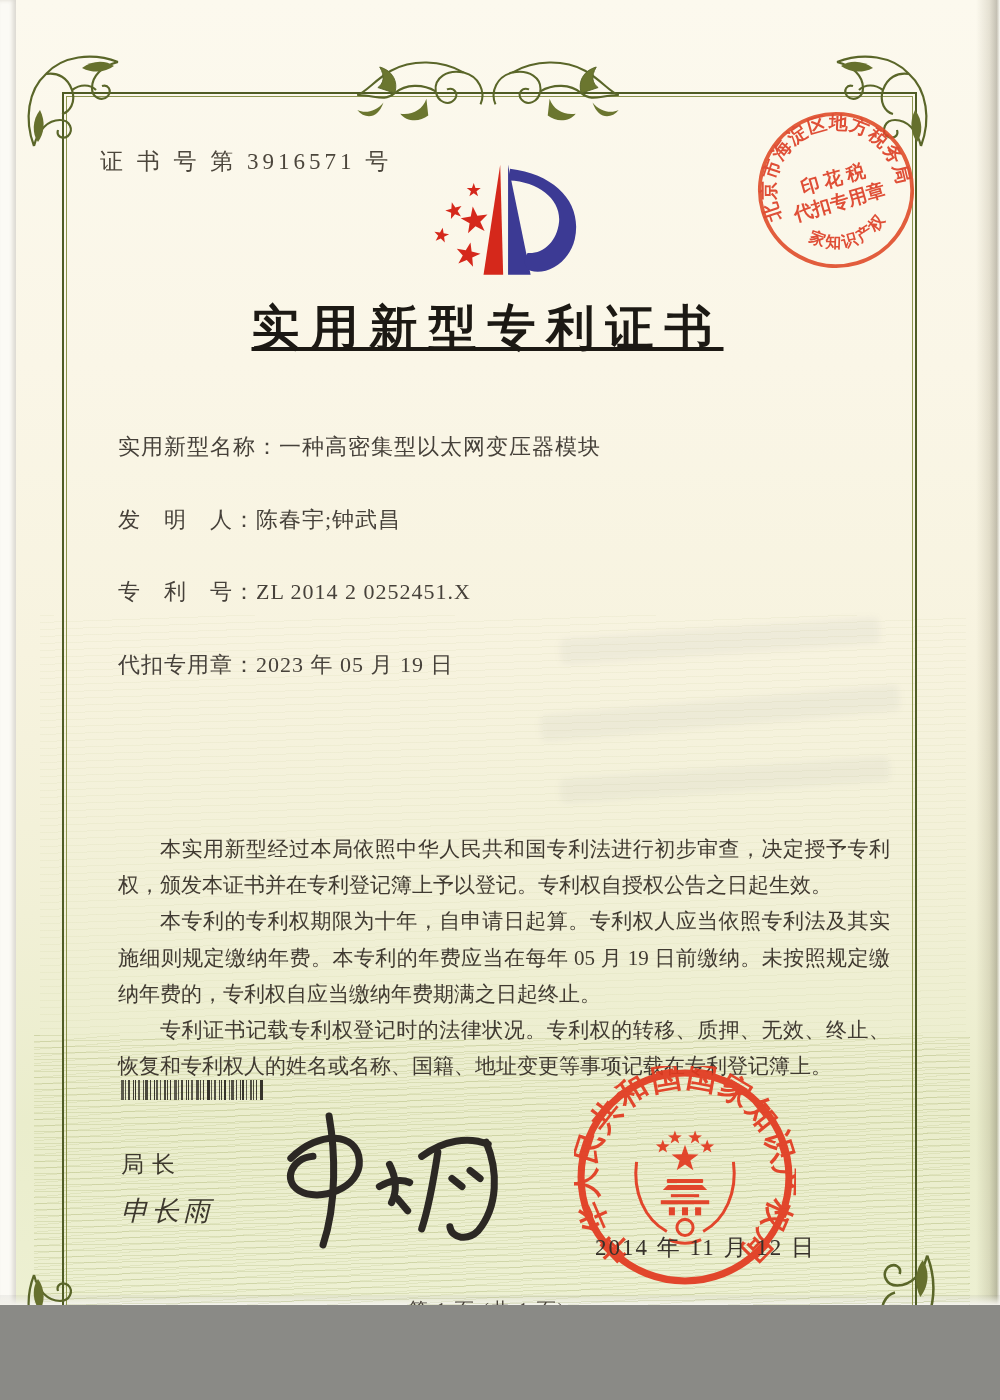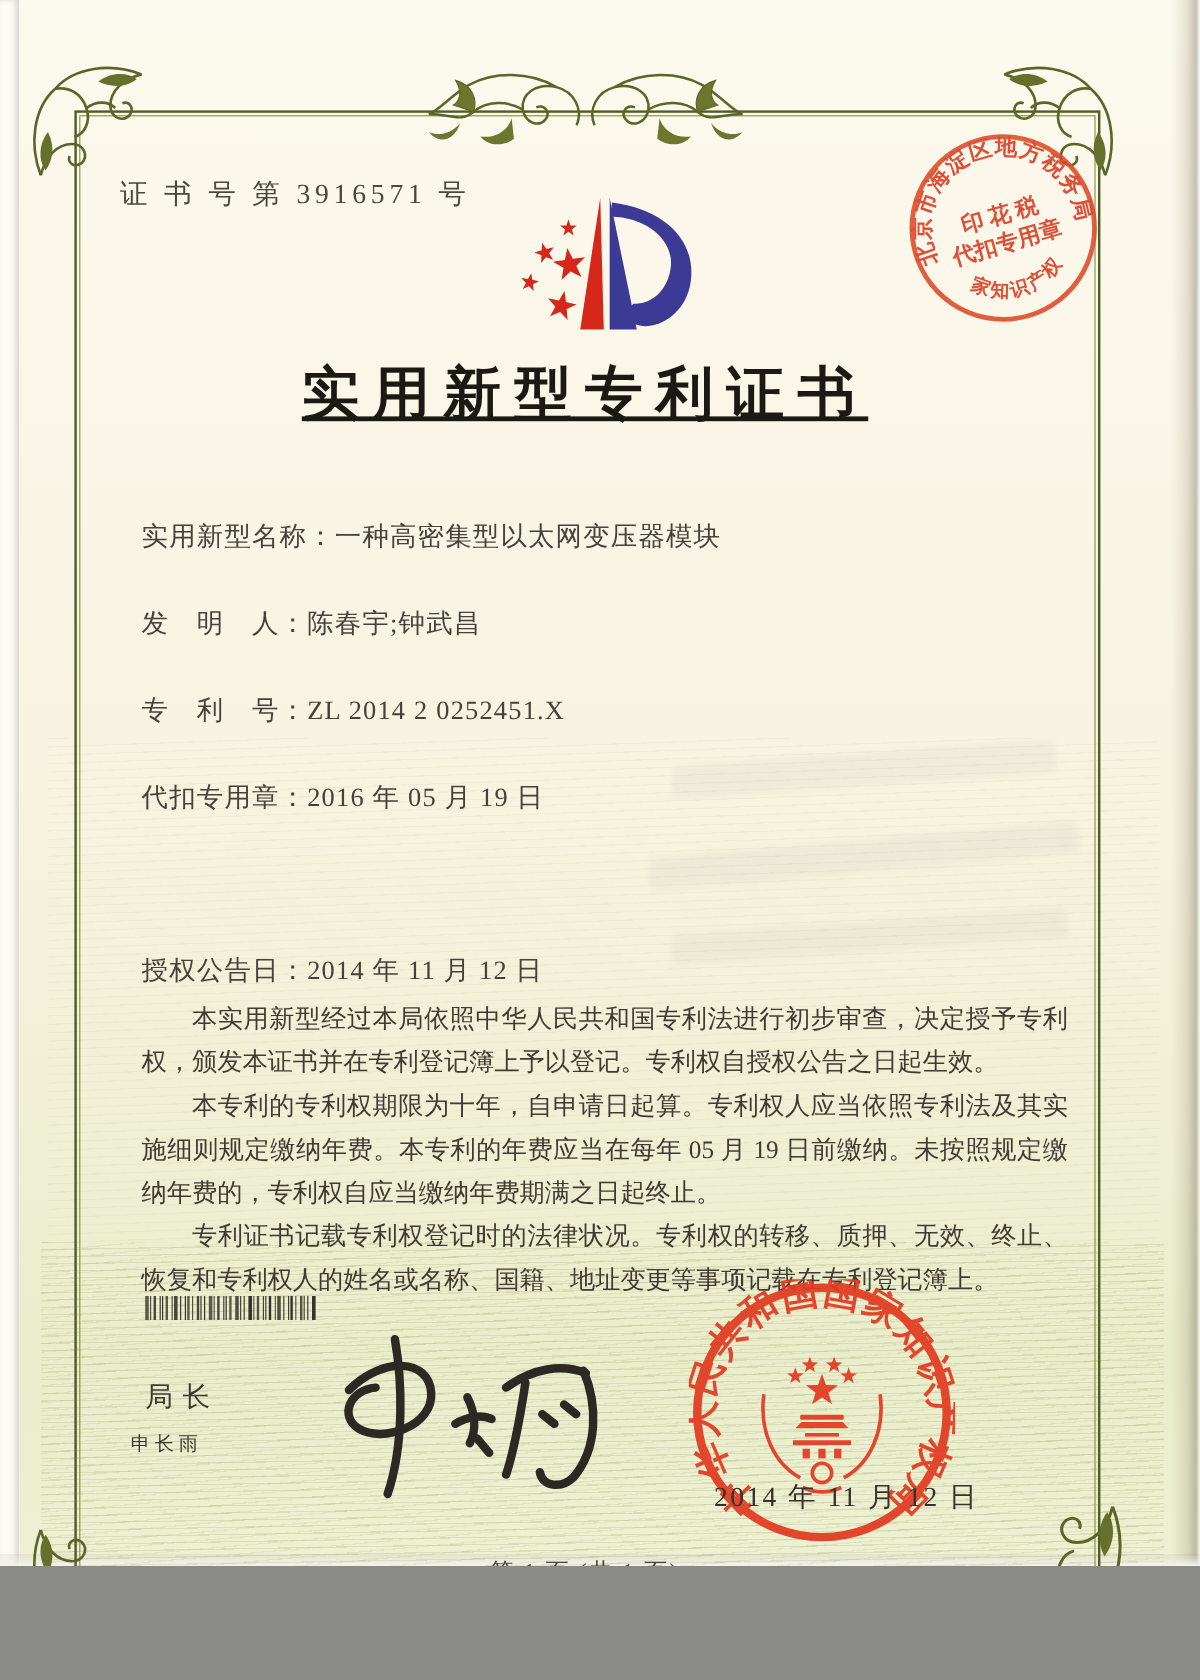--- a/index.html
+++ b/index.html
@@ -31,21 +31,21 @@
   .certno{left:100px;top:146px;font-size:23px;letter-spacing:4px;color:#4c463c;}
   .title{left:62px;top:296px;width:851px;text-align:center;font-size:48px;font-weight:bold;
     letter-spacing:11px;color:#1c1914;text-decoration:underline;}
   .field{left:118px;font-size:22px;color:#46413a;letter-spacing:1px;white-space:nowrap;}
   .paras{left:118px;top:831px;width:772px;font-size:21px;line-height:36.2px;color:#403a31;
     text-align:justify;}
   .paras p{margin:0;text-indent:2em;}
   #barcode{left:121px;top:1080px;width:260px;height:20px;font-size:0;}
   #barcode i{display:inline-block;height:100%;background:#26231d;}
   .juzhang{left:121px;top:1149px;font-size:23px;letter-spacing:8px;color:#3d382d;text-align:center;}
-  .juname{left:109px;top:1193px;font-size:16px;letter-spacing:4px;color:#3d382d;}
+  .juname{left:121px;top:1193px;font-size:27px;letter-spacing:4px;color:#3d382d;font-style:italic;}
   .sealdate{left:595px;top:1232px;font-size:23px;letter-spacing:2px;color:#36312a;z-index:5;}
   .footer{left:62px;top:1297px;width:851px;text-align:center;font-size:19px;letter-spacing:2px;color:#49433a;}
   .stamp{transform:rotate(-16deg);opacity:.92;}
   .seal{opacity:.93;}
 </style>
 </head>
 <body>
 
 <div class="page">
 
@@ -136,22 +136,21 @@
     </text>
     <text x="85" y="80" font-size="19" fill="#dd4027" font-weight="bold" text-anchor="middle">印 花 税</text>
     <text x="85" y="104" font-size="19" fill="#dd4027" font-weight="bold" text-anchor="middle">代扣专用章</text>
   </svg>
 
   <div class="abs title">实用新型专利证书</div>
 
   <div class="abs field" style="top:432px"><span>实用新型名称：</span><span>一种高密集型以太网变压器模块</span></div>
   <div class="abs field" style="top:505px"><span>发　明　人：</span><span>陈春宇;钟武昌</span></div>
   <div class="abs field" style="top:577px"><span>专　利　号：</span><span>ZL 2014 2 0252451.X</span></div>
-  <div class="abs field" style="top:650px"><span>代扣专用章：</span><span>2016 年 05 月 19 日</span></div>
-  <div class="abs field" style="top:794px"><span>授权公告日：</span><span>2014 年 11 月 12 日</span></div>
+  <div class="abs field" style="top:650px"><span>代扣专用章：</span><span>2023 年 05 月 19 日</span></div>
 
   <div class="abs paras">
     <p>本实用新型经过本局依照中华人民共和国专利法进行初步审查，决定授予专利权，颁发本证书并在专利登记簿上予以登记。专利权自授权公告之日起生效。</p>
     <p>本专利的专利权期限为十年，自申请日起算。专利权人应当依照专利法及其实施细则规定缴纳年费。本专利的年费应当在每年 05 月 19 日前缴纳。未按照规定缴纳年费的，专利权自应当缴纳年费期满之日起终止。</p>
     <p>专利证书记载专利权登记时的法律状况。专利权的转移、质押、无效、终止、恢复和专利权人的姓名或名称、国籍、地址变更等事项记载在专利登记簿上。</p>
   </div>
 
   <div class="abs" id="barcode"><i style="width:3px;margin-right:1px;opacity:0.72"></i><i style="width:1px;margin-right:2px;opacity:0.77"></i><i style="width:2px;margin-right:3px;opacity:0.82"></i><i style="width:1px;margin-right:1px;opacity:0.87"></i><i style="width:1px;margin-right:2px;opacity:0.9199999999999999"></i><i style="width:2px;margin-right:3px;opacity:0.72"></i><i style="width:1px;margin-right:1px;opacity:0.77"></i><i style="width:3px;margin-right:2px;opacity:0.82"></i><i style="width:1px;margin-right:3px;opacity:0.87"></i><i style="width:1px;margin-right:1px;opacity:0.9199999999999999"></i><i style="width:2px;margin-right:2px;opacity:0.72"></i><i style="width:1px;margin-right:3px;opacity:0.77"></i><i style="width:2px;margin-right:1px;opacity:0.82"></i><i style="width:1px;margin-right:2px;opacity:0.87"></i><i style="width:1px;margin-right:3px;opacity:0.9199999999999999"></i><i style="width:3px;margin-right:1px;opacity:0.72"></i><i style="width:1px;margin-right:2px;opacity:0.77"></i><i style="width:2px;margin-right:3px;opacity:0.82"></i><i style="width:1px;margin-right:1px;opacity:0.87"></i><i style="width:1px;margin-right:2px;opacity:0.9199999999999999"></i><i style="width:2px;margin-right:3px;opacity:0.72"></i><i style="width:3px;margin-right:1px;opacity:0.77"></i><i style="width:1px;margin-right:2px;opacity:0.82"></i><i style="width:1px;margin-right:3px;opacity:0.87"></i><i style="width:3px;margin-right:1px;opacity:0.9199999999999999"></i><i style="width:1px;margin-right:2px;opacity:0.72"></i><i style="width:2px;margin-right:3px;opacity:0.77"></i><i style="width:1px;margin-right:1px;opacity:0.82"></i><i style="width:1px;margin-right:2px;opacity:0.87"></i><i style="width:2px;margin-right:3px;opacity:0.9199999999999999"></i><i style="width:1px;margin-right:1px;opacity:0.72"></i><i style="width:3px;margin-right:2px;opacity:0.77"></i><i style="width:1px;margin-right:3px;opacity:0.82"></i><i style="width:1px;margin-right:1px;opacity:0.87"></i><i style="width:2px;margin-right:2px;opacity:0.9199999999999999"></i><i style="width:1px;margin-right:3px;opacity:0.72"></i><i style="width:2px;margin-right:1px;opacity:0.77"></i><i style="width:1px;margin-right:2px;opacity:0.82"></i><i style="width:1px;margin-right:3px;opacity:0.87"></i><i style="width:3px;margin-right:1px;opacity:0.9199999999999999"></i></div>
 
   <div class="abs juzhang">局长</div>

